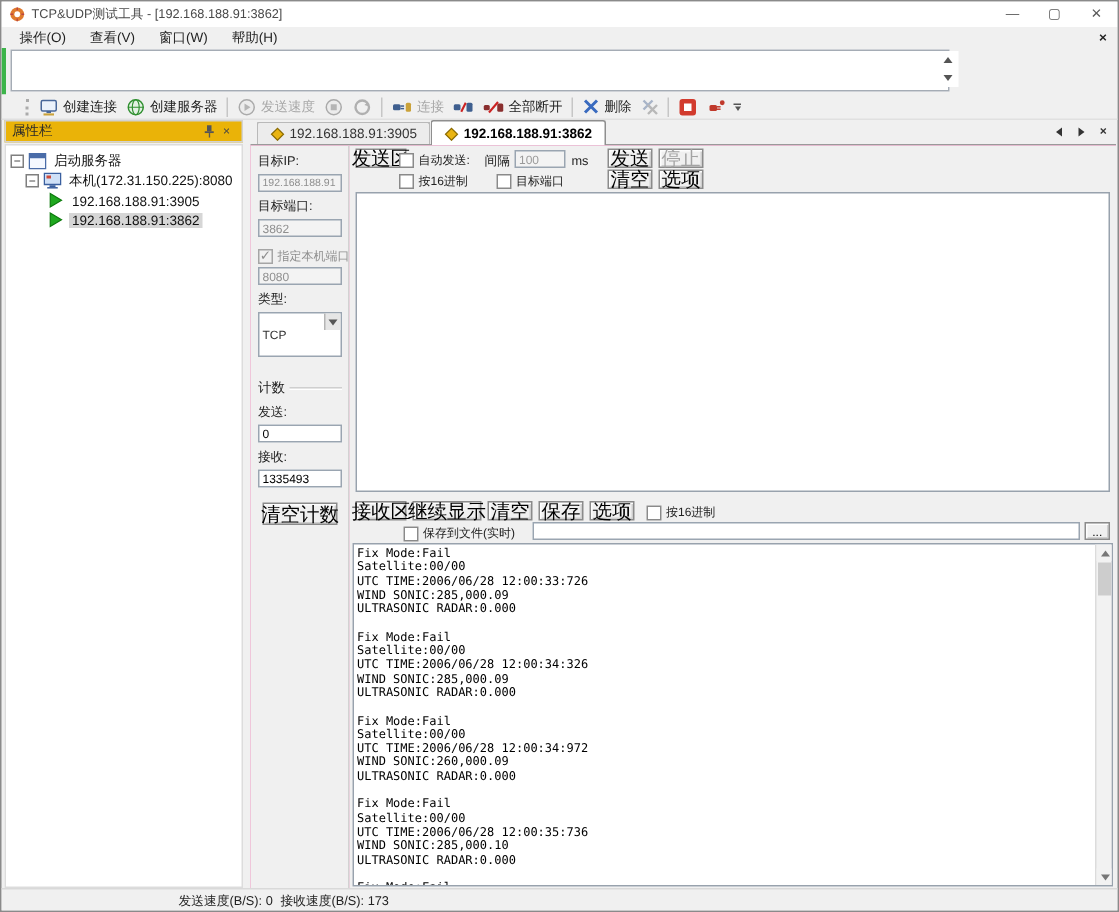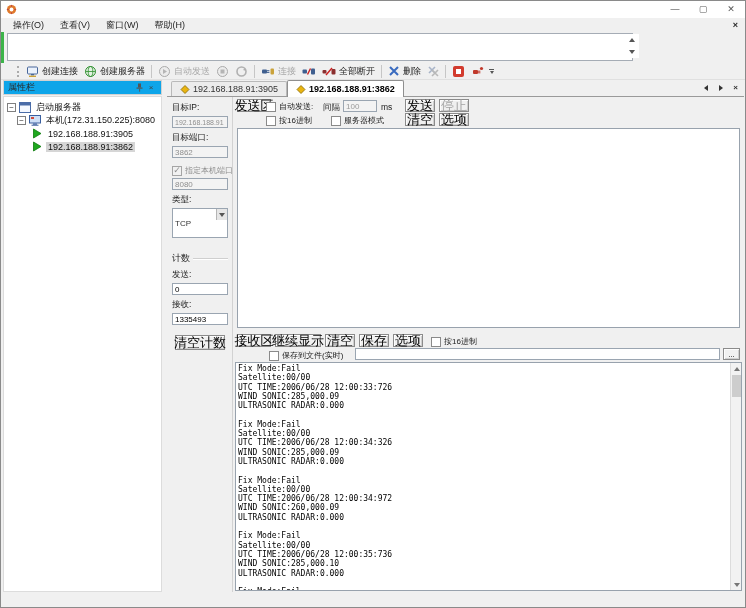--- a/index.html
+++ b/index.html
@@ -39,21 +39,21 @@
 .tbtn svg{flex:0 0 auto}
 .tsep{width:1px;height:13px;background:#c6c6c6;margin:0 3px}
 .overflow{margin-left:2px;display:flex;flex-direction:column;align-items:center;gap:1px}
 .overflow .bar{width:5px;height:1px;background:#555}
 
 
 .main{position:absolute;left:1px;top:79px;right:1px;bottom:15px}
 
 
 .sidebar{position:absolute;left:1px;top:0;width:159px;height:100%;background:#f0f0f0}
-.sidebar-header{height:15px;background:#0ea5e9;border:1px solid #d2d2d2;display:flex;align-items:center;padding:4px 4px;font-size:9px;color:#2a2a2a}
+.sidebar-header{height:15px;background:#eab308;border:1px solid #d2d2d2;display:flex;align-items:center;padding:4px 4px;font-size:9px;color:#2a2a2a}
 .sidebar-header .sp{flex:1}
 .hdr-ico{display:flex;align-items:center;justify-content:center;width:12px;height:12px;color:#444;font-size:8px}
 .tree{position:absolute;left:0;top:16px;right:0;bottom:0;background:#fff;border:1px solid #dcdcdc;padding-top:4px;overflow:hidden}
 .trow{height:13px;display:flex;align-items:center;font-size:9px;white-space:nowrap;color:#111}
 .expander{width:9px;height:9px;border:1px solid #7f7f7f;background:#fff;display:flex;align-items:center;justify-content:center;flex:0 0 auto;font-size:8px;line-height:6px;color:#333;margin-right:3px}
 .tico{width:12px;height:11px;margin-right:3px;flex:0 0 auto}
 .tlabel{padding:0 2px}
 .tlabel.selected{background:#d6d6d6}
 .dash{width:8px;height:1px;background:#bdbdbd;margin-right:2px}
 
@@ -113,20 +113,21 @@
 <body>
 
 <div id="window">
 
   <div class="titlebar">
     <svg class="app-icon" viewBox="0 0 12 12">
         <circle cx="6" cy="6" r="5" fill="#e07a2d"></circle>
         <circle cx="6" cy="6" r="2.1" fill="#fff"></circle>
         <path d="M6 1 L6 3 M6 9 L6 11 M1 6 L3 6 M9 6 L11 6" stroke="#b44" stroke-width="1"></path>
       </svg>
+    <span class="title">TCP&amp;UDP测试工具 - [192.168.188.91:3862]</span>
     <div class="win-controls">
       <div class="win-btn">—</div>
       <div class="win-btn">▢</div>
       <div class="win-btn">✕</div>
     </div>
   </div>
 
   <div class="menubar">
     <span class="menu-item">操作(O)</span>
     <span class="menu-item">查看(V)</span>
@@ -165,21 +166,21 @@
           <line x1="1.5" y1="6.5" x2="11.5" y2="6.5" stroke="#2f8f2f" stroke-width="0.8"></line>
         </svg>
       <span>创建服务器</span>
     </div>
     <div class="tsep"></div>
     <div class="tbtn disabled">
       <svg width="13" height="13" viewBox="0 0 13 13">
           <circle cx="6.5" cy="6.5" r="5" fill="#ececec" stroke="#aaa"></circle>
           <path d="M5 4 L9 6.5 L5 9 Z" fill="#b5b5b5"></path>
         </svg>
-      <span>自动发送</span>
+      <span>发送速度</span>
     </div>
     <div class="tbtn disabled">
       <svg width="13" height="13" viewBox="0 0 13 13">
           <circle cx="6.5" cy="6.5" r="5" fill="#ececec" stroke="#aaa"></circle>
           <rect x="4.5" y="4.5" width="4" height="4" fill="#b5b5b5"></rect>
         </svg>
     </div>
     <div class="tbtn disabled">
       <svg width="13" height="13" viewBox="0 0 13 13">
           <circle cx="6.5" cy="6.5" r="4.5" fill="none" stroke="#b0b0b0" stroke-width="1.6"></circle>
@@ -362,21 +363,21 @@
           <div class="ainput dis" style="left:110px;top:3px;width:34px">100</div>
           <div class="alabel" style="left:148px;top:5px">ms</div>
           <div class="btn abtn" style="left:172px;top:2px;width:30px">发送</div>
           <div class="btn abtn dis" style="left:206px;top:2px;width:30px">停止</div>
           <div class="acb" style="left:33px;top:18px">
             <span class="cb"></span>
             <span class="cbl">按16进制</span>
           </div>
           <div class="acb" style="left:98px;top:18px">
             <span class="cb"></span>
-            <span class="cbl">服务器模式</span>
+            <span class="cbl">目标端口</span>
           </div>
           <div class="btn abtn" style="left:172px;top:16px;width:30px">清空</div>
           <div class="btn abtn" style="left:206px;top:16px;width:30px">选项</div>
 
           <div class="send-text"></div>
 
           <div class="btn abtn" style="left:4px;top:237px;width:34px">接收区</div>
           <div class="btn abtn" style="left:42px;top:237px;width:46px">继续显示</div>
           <div class="btn abtn" style="left:92px;top:237px;width:30px">清空</div>
           <div class="btn abtn" style="left:126px;top:237px;width:30px">保存</div>
@@ -430,14 +431,18 @@
                   <span class="tri tri-down" style="border-top-color:#777"></span>
                 </div>
             </div>
           </div>
 
         </div>
       </div>
     </div>
   </div>
 
+  <div class="statusbar">
+    <span class="s1"><span>发送速度(B/S):</span> <span>0</span></span>
+    <span class="s2"><span>接收速度(B/S):</span> <span>173</span></span>
+  </div>
 
 </div>
 
 </body></html>

